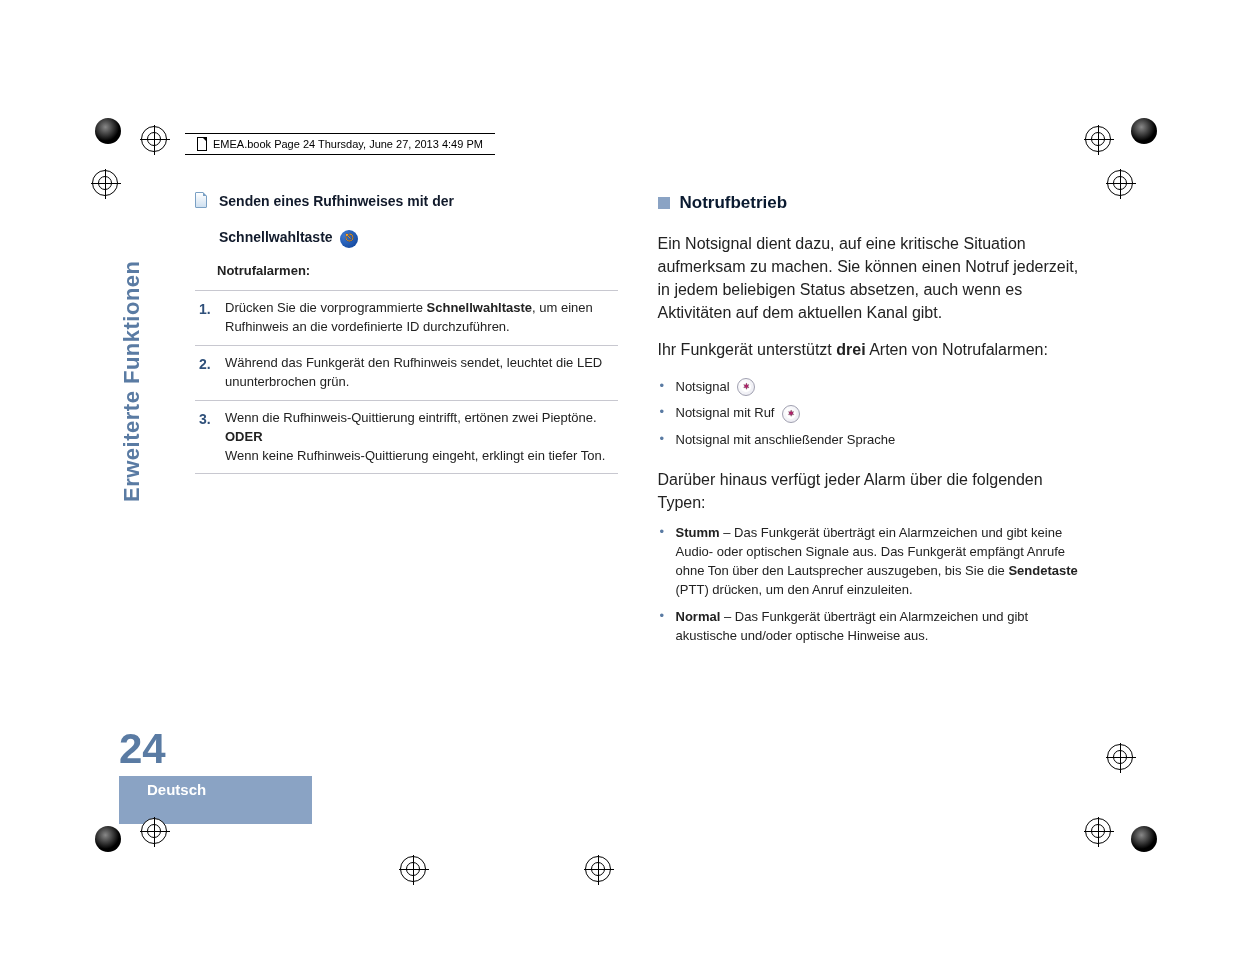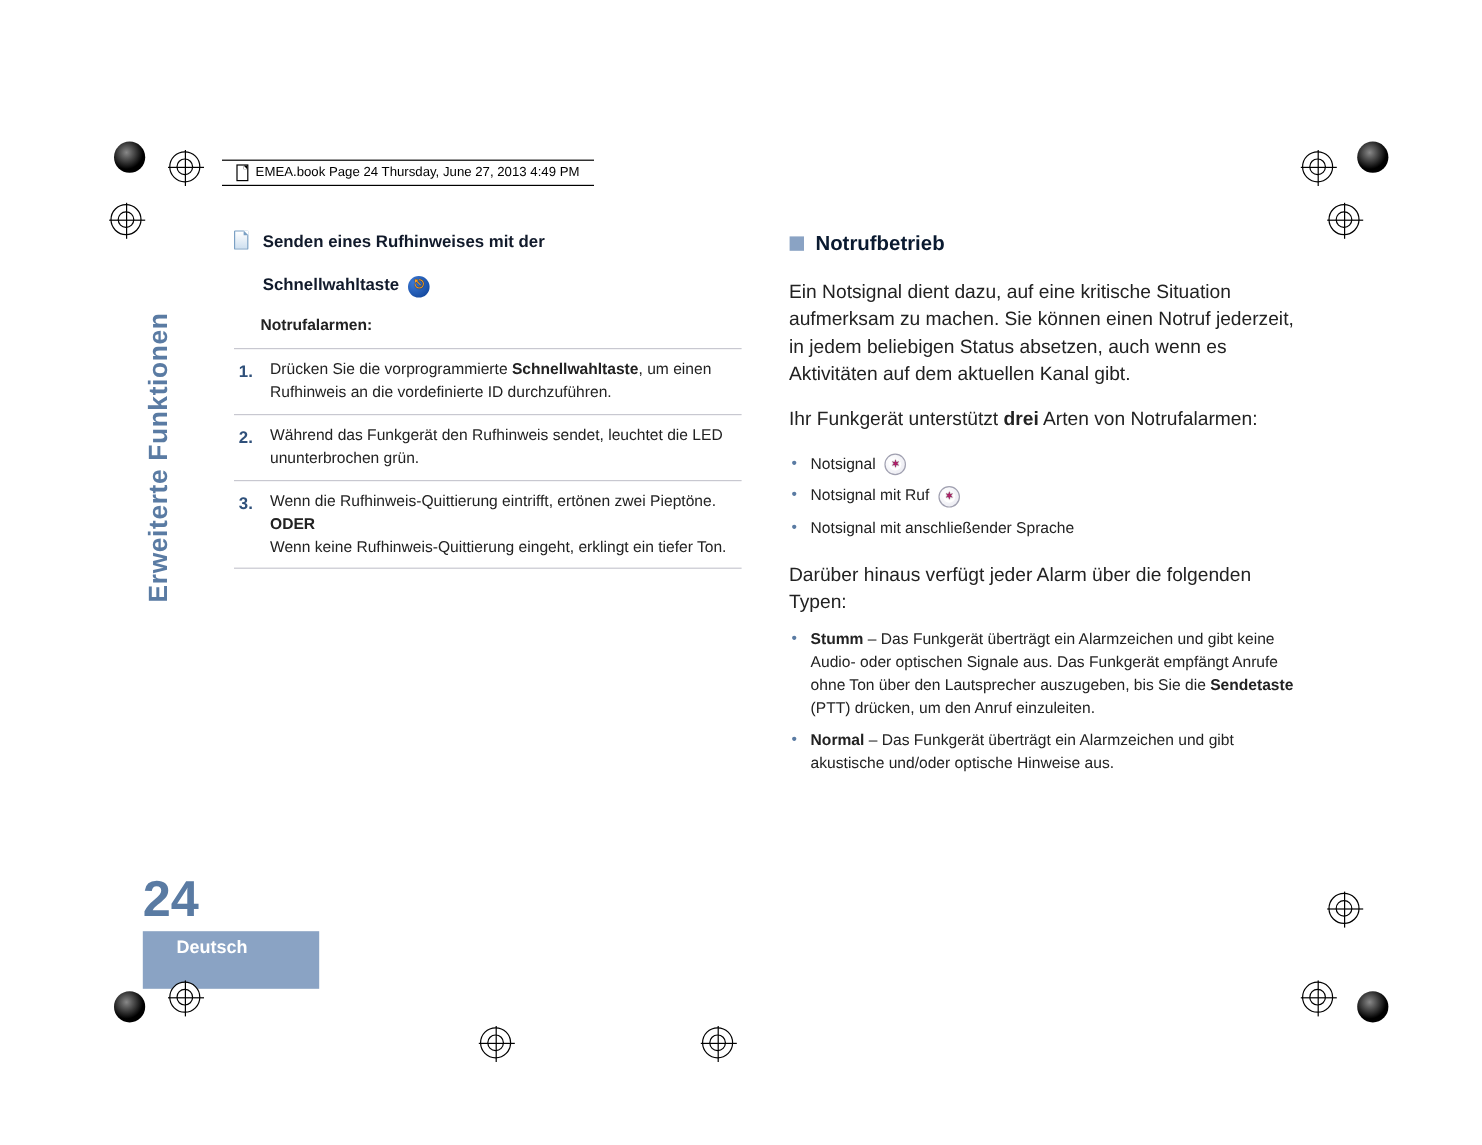--- a/index.html
+++ b/index.html
@@ -37,21 +37,21 @@
   .para { margin-bottom:14px; font-size:16px; }
 
   ul.bul { list-style:none; margin:4px 0 12px 0; }
   ul.bul > li { padding:2px 0 6px 18px; position:relative; font-size:13px; }
   ul.bul > li:before { content:'•'; position:absolute; left:2px; top:1px; color:#5a7ba3; font-size:13px; }
 
   .footer-block { position:absolute; left:119px; bottom:130px; width:165px; }
   .side-tab { position:absolute; left:119px; bottom:450px; width:40px; height:280px; }
   .side-text { transform: rotate(-90deg); transform-origin:left top; position:absolute; left:0; bottom:-24px; font-size:22px; font-weight:700; color:#5a7ba3; letter-spacing:0.5px; white-space:nowrap; }
   .pagenum { font-size:42px; font-weight:700; color:#5a7ba3; line-height:1; margin-bottom:6px; text-align:left; width:48px; }
-  .lang-box { width:147px; background:#8aa3c4; color:#fff; font-size:15px; font-weight:700; padding:5px 10px 26px 28px; }
+  .lang-box { width:193px; background:#8aa3c4; color:#fff; font-size:15px; font-weight:700; padding:5px 10px 26px 28px; }
 
   
   b { font-weight:700; }
 
   
   .reg { width:26px; height:26px; border:1px solid #000; border-radius:50%; position:absolute; background:#fff; }
   .reg:after, .reg:before { content:''; position:absolute; background:#000; }
   .reg:before { width:30px; height:1px; top:12px; left:-2px; }
   .reg:after { width:1px; height:30px; left:12px; top:-2px; }
   .reg-inner { position:absolute; width:14px; height:14px; border:1px solid #000; border-radius:50%; top:5px; left:5px; }

